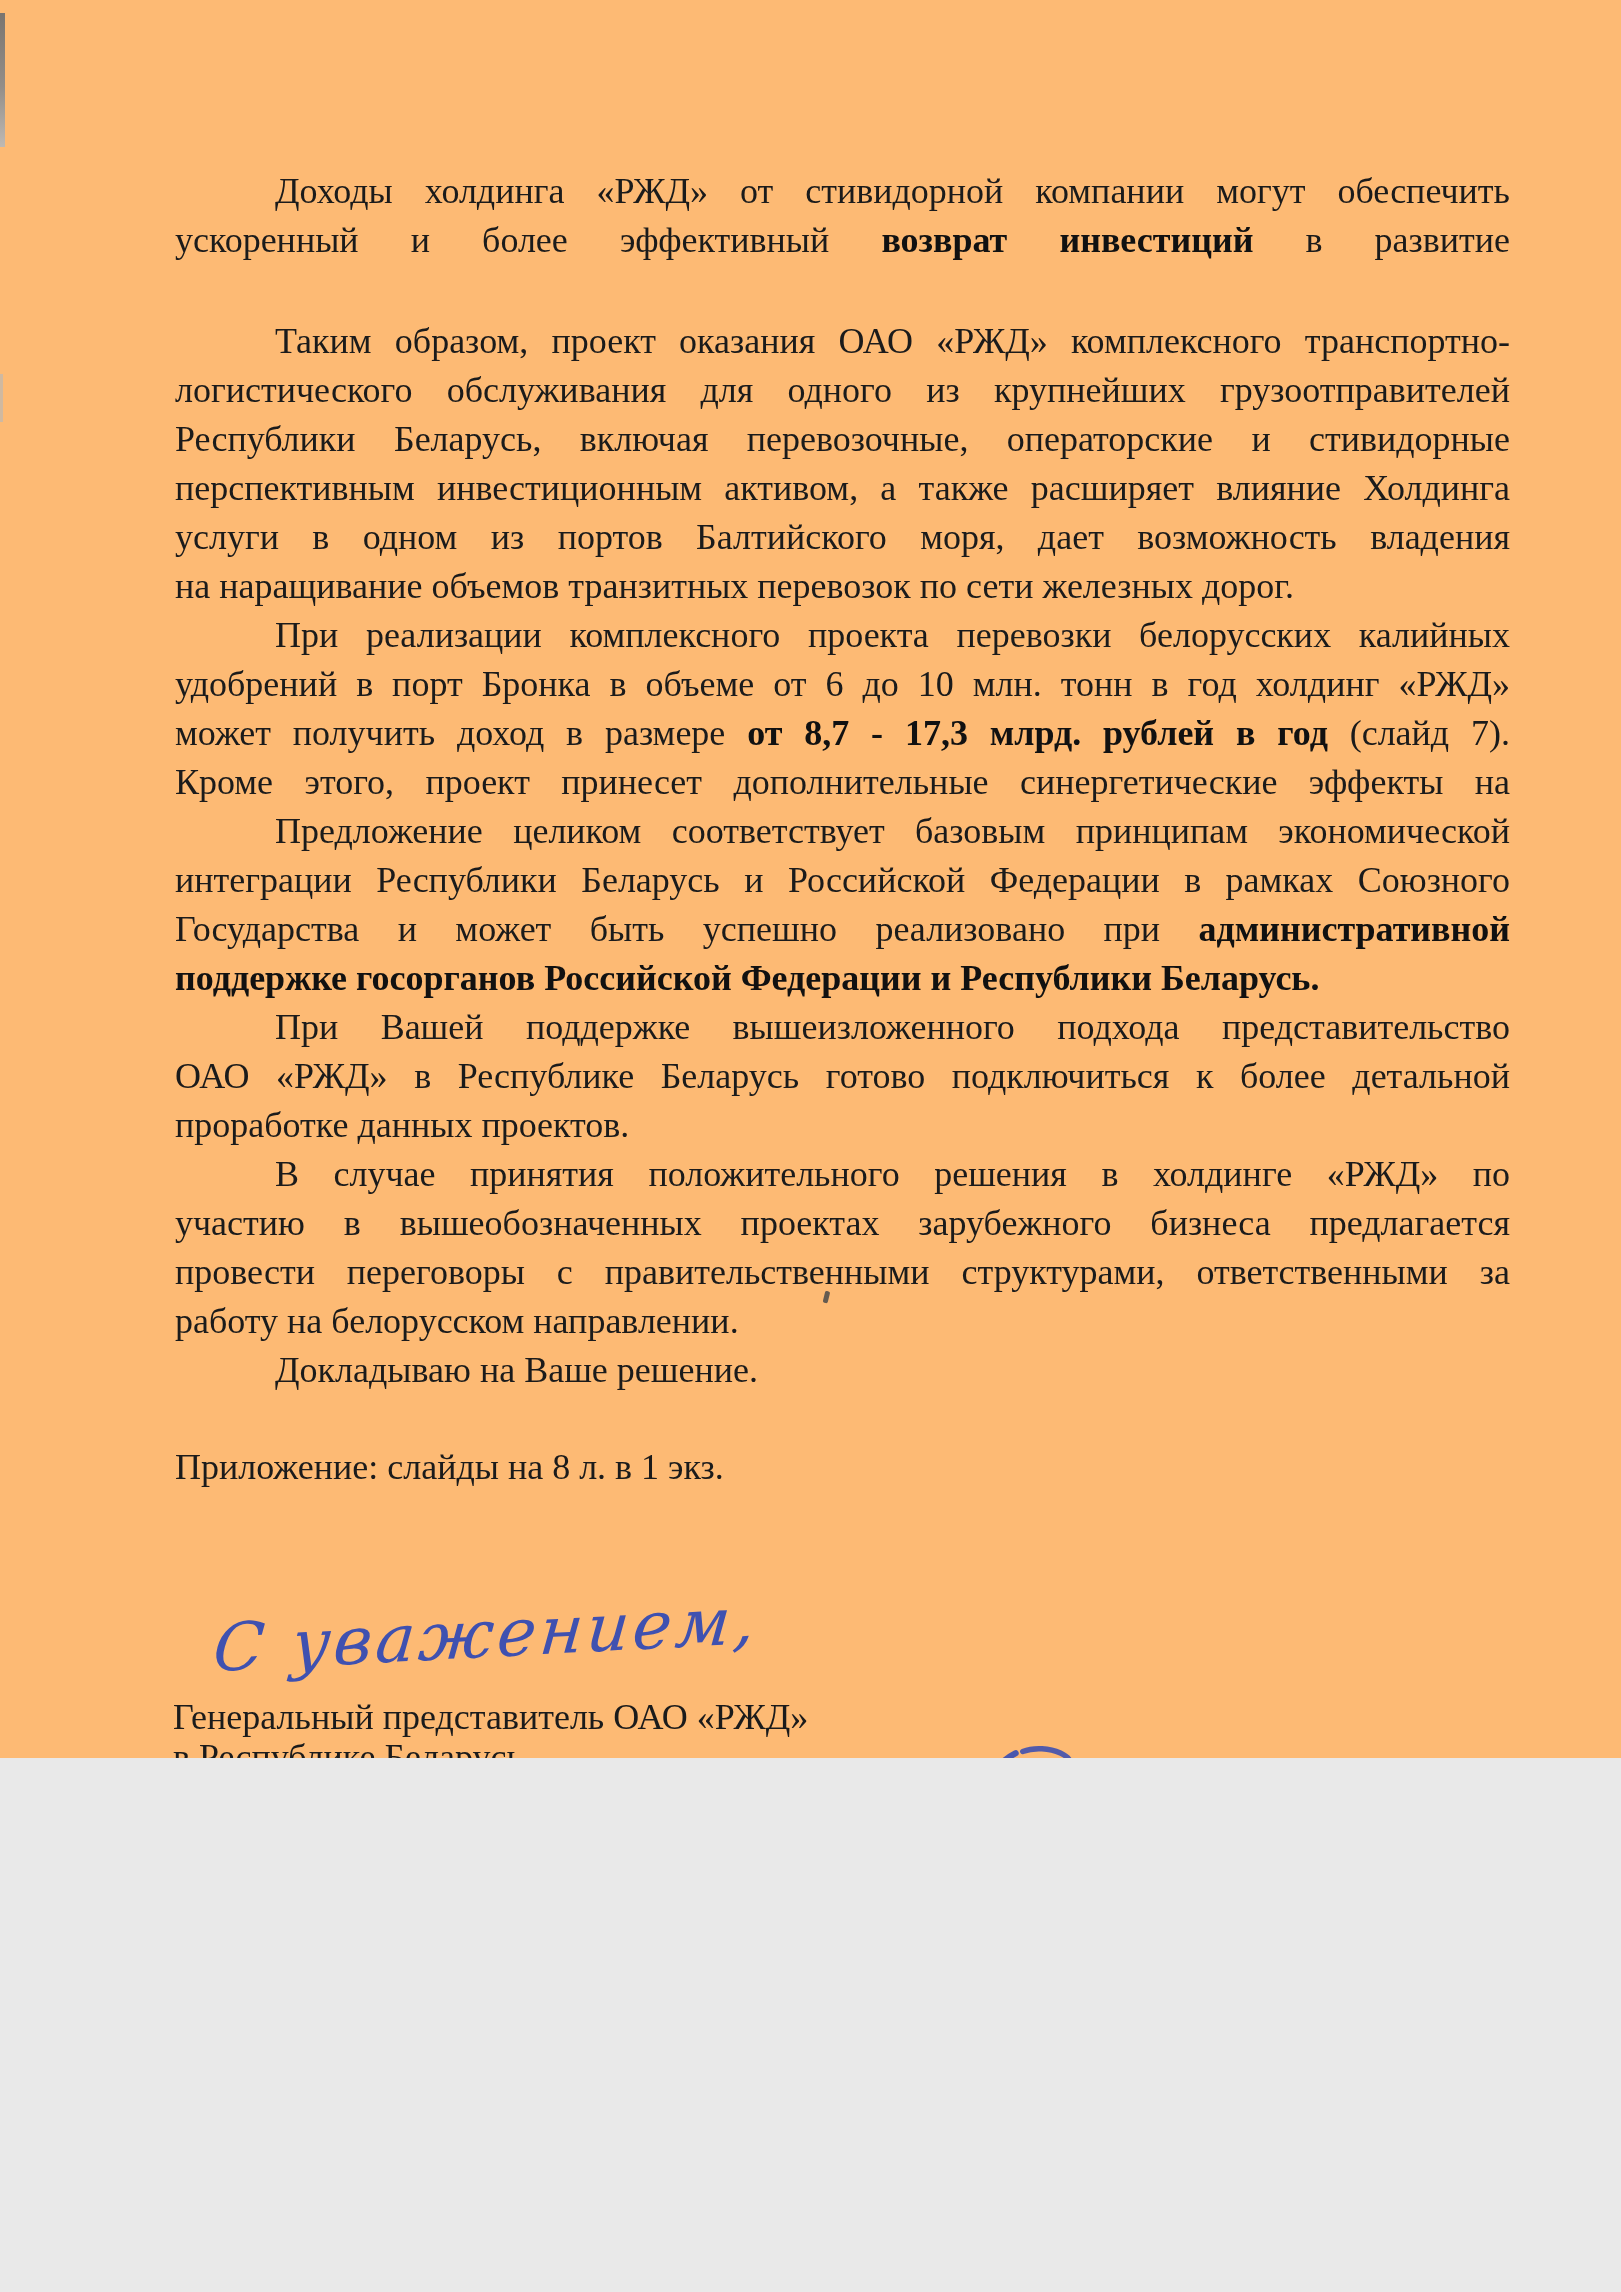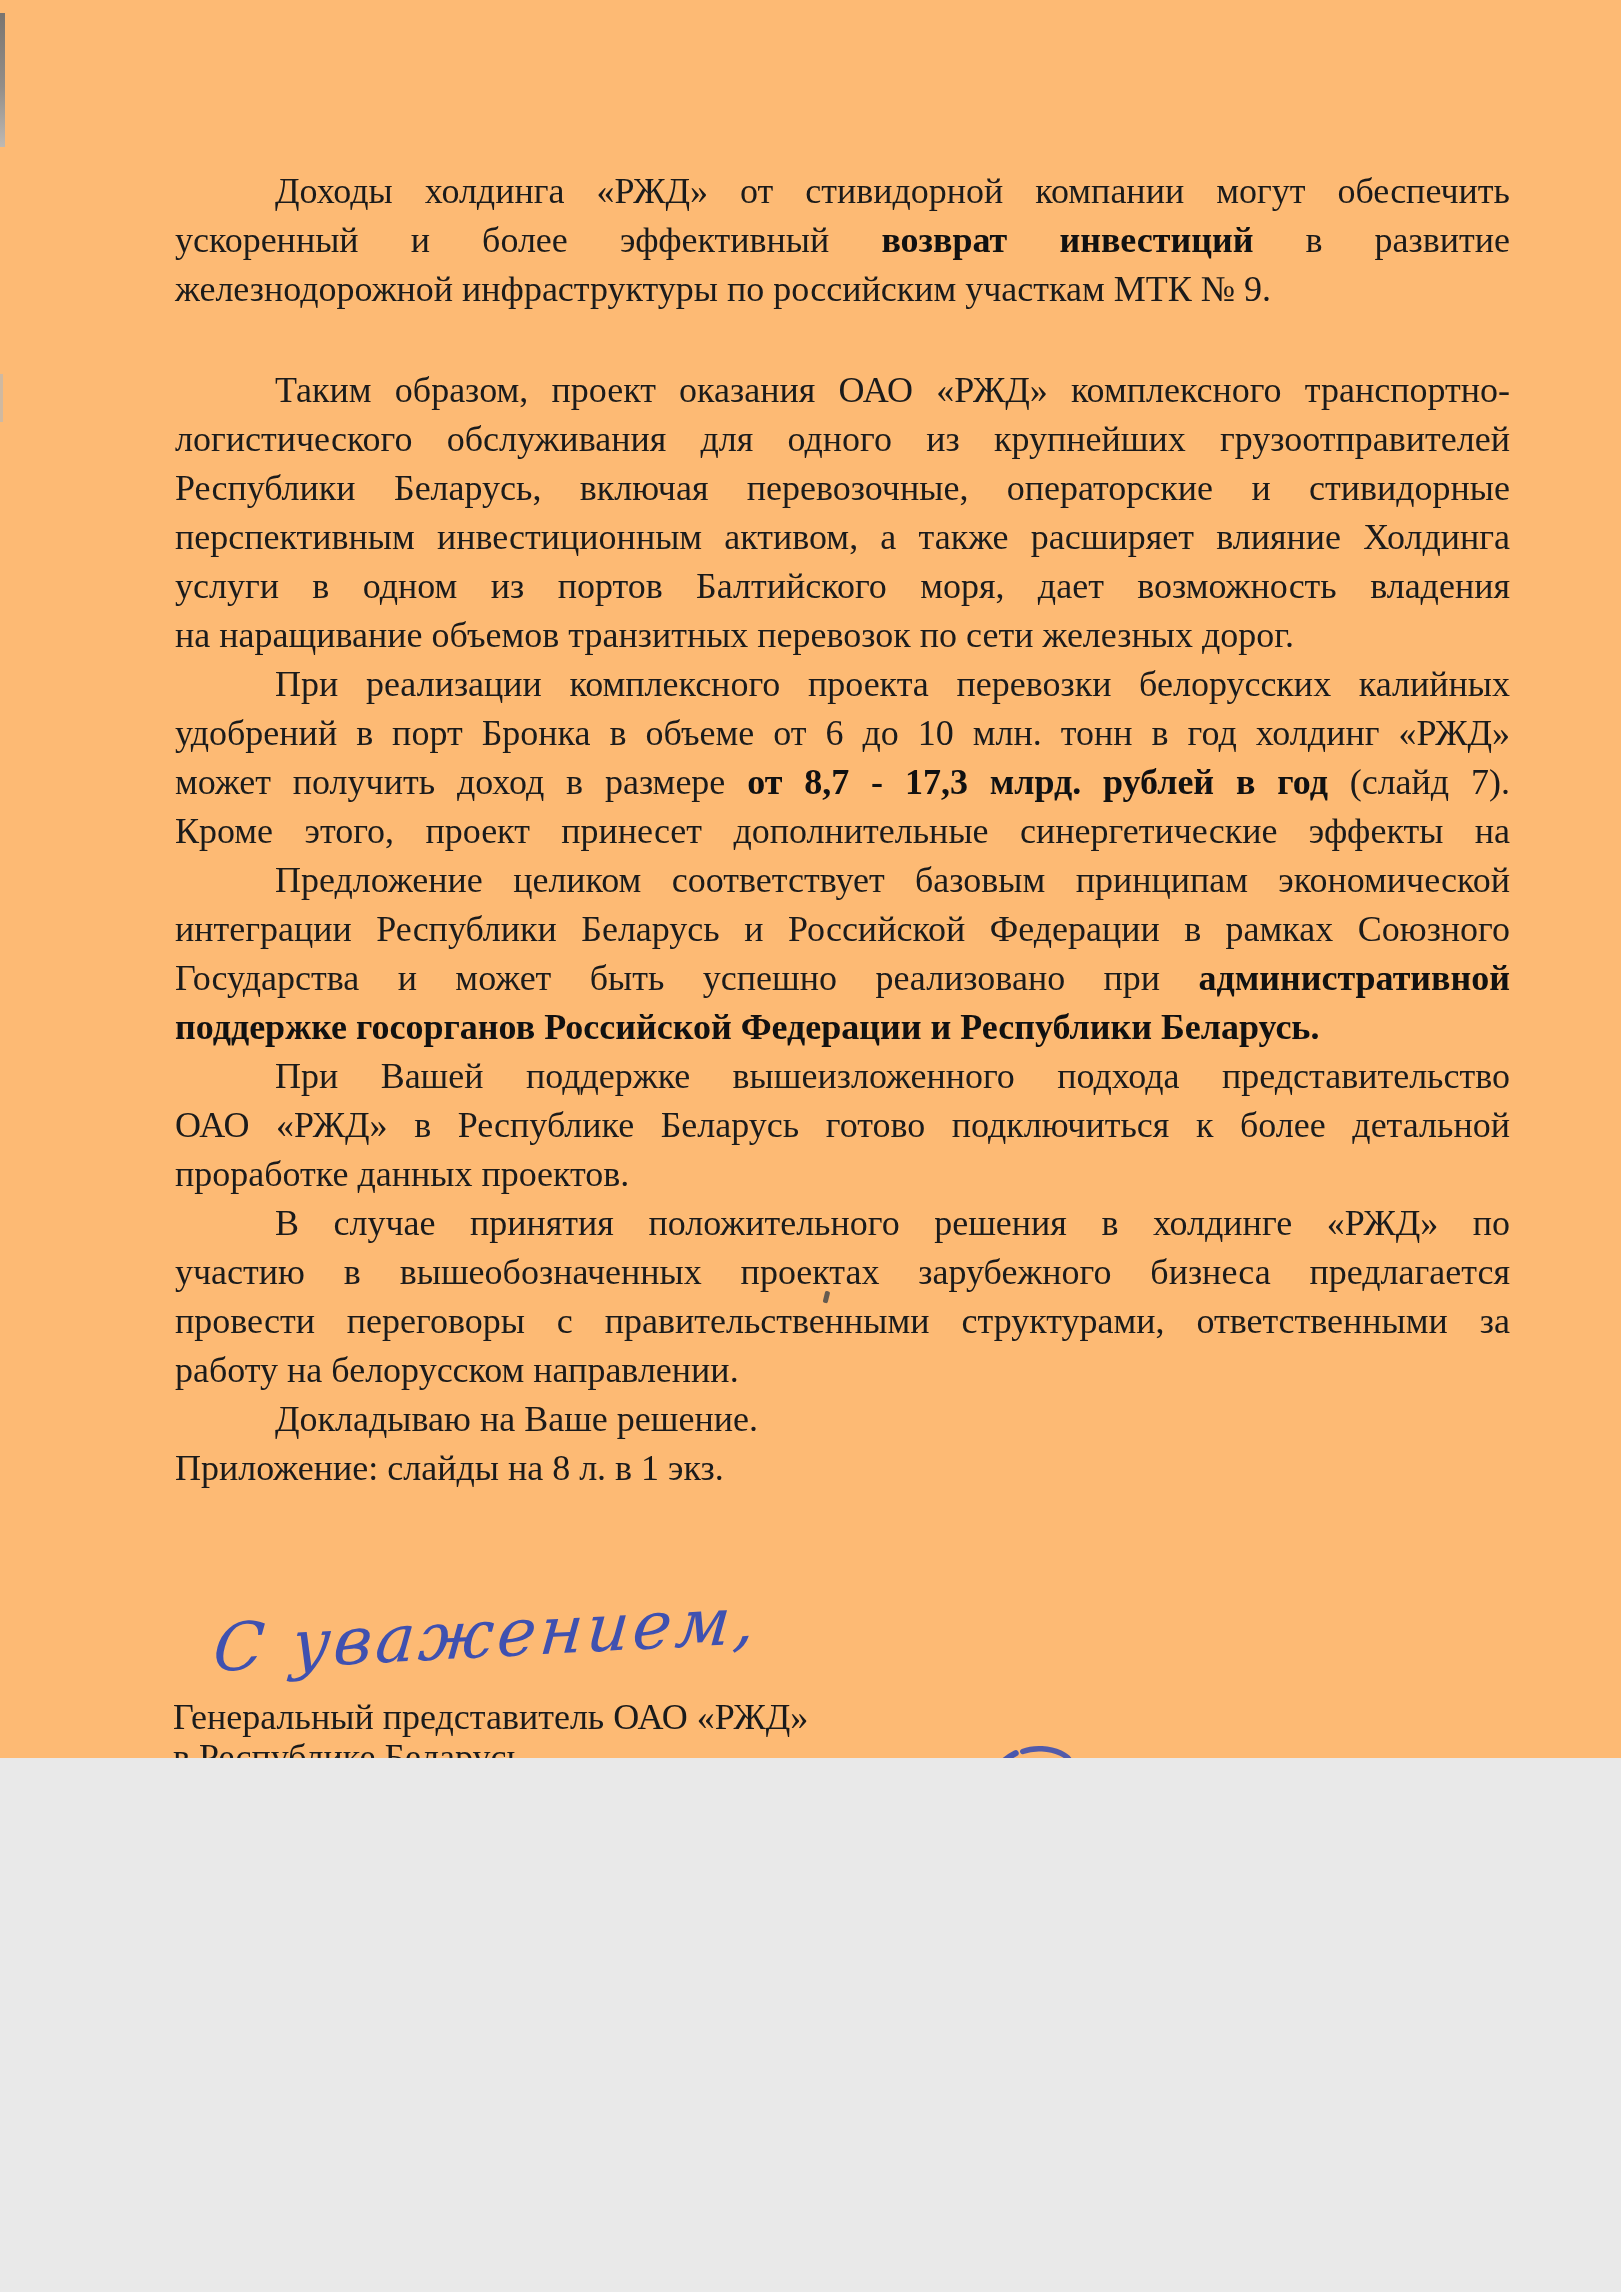--- a/index.html
+++ b/index.html
@@ -15,21 +15,21 @@
   }
   
   .letter-body{
     position:absolute;
     left:175px;top:167px;width:1335px;
     font-size:36px;
     line-height:49px;
   }
   .para{margin:0;}
   .para.gap-after{margin-bottom:52px;}
-  .para.gap-before{}
+  .para.gap-before{margin-top:48px;}
   .line{
     text-align:justify;
     text-align-last:left;
     white-space:normal;
   }
   .line.just{text-align-last:justify;}
   .line.indent{padding-left:100px;}
   .line b{font-weight:bold;color:#111;}
   
   .handwritten{
@@ -89,21 +89,20 @@
 
   <div class="artifact edge-bar"></div>
   <div class="artifact edge-specks"></div>
   <div class="artifact speck-mid"></div>
   <div class="artifact speck-bottom"></div>
 
   <div class="letter-body">
       <div class="para gap-after">
         <div class="line just indent"><span>Доходы холдинга «РЖД» от стивидорной компании могут обеспечить</span></div>
         <div class="line just"><span>ускоренный и более эффективный </span><b>возврат инвестиций</b><span> в развитие</span></div>
-        <div class="line"><span>железнодорожной инфраструктуры по российским участкам МТК № 9.</span></div>
       </div>
       <div class="para">
         <div class="line just indent"><span>Таким образом, проект оказания ОАО «РЖД» комплексного транспортно-</span></div>
         <div class="line just"><span>логистического обслуживания для одного из крупнейших грузоотправителей</span></div>
         <div class="line just"><span>Республики Беларусь, включая перевозочные, операторские и стивидорные</span></div>
         <div class="line just"><span>перспективным инвестиционным активом, а также расширяет влияние Холдинга</span></div>
         <div class="line just"><span>услуги в одном из портов Балтийского моря, дает возможность владения</span></div>
         <div class="line"><span>на наращивание объемов транзитных перевозок по сети железных дорог.</span></div>
       </div>
       <div class="para">

